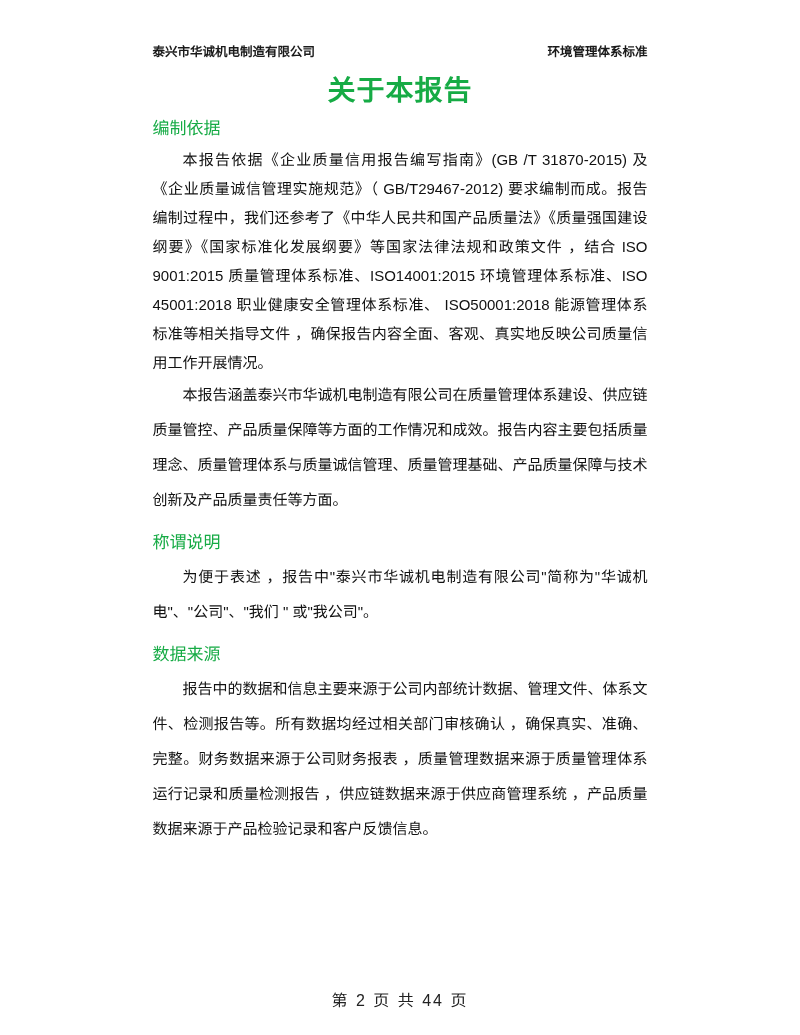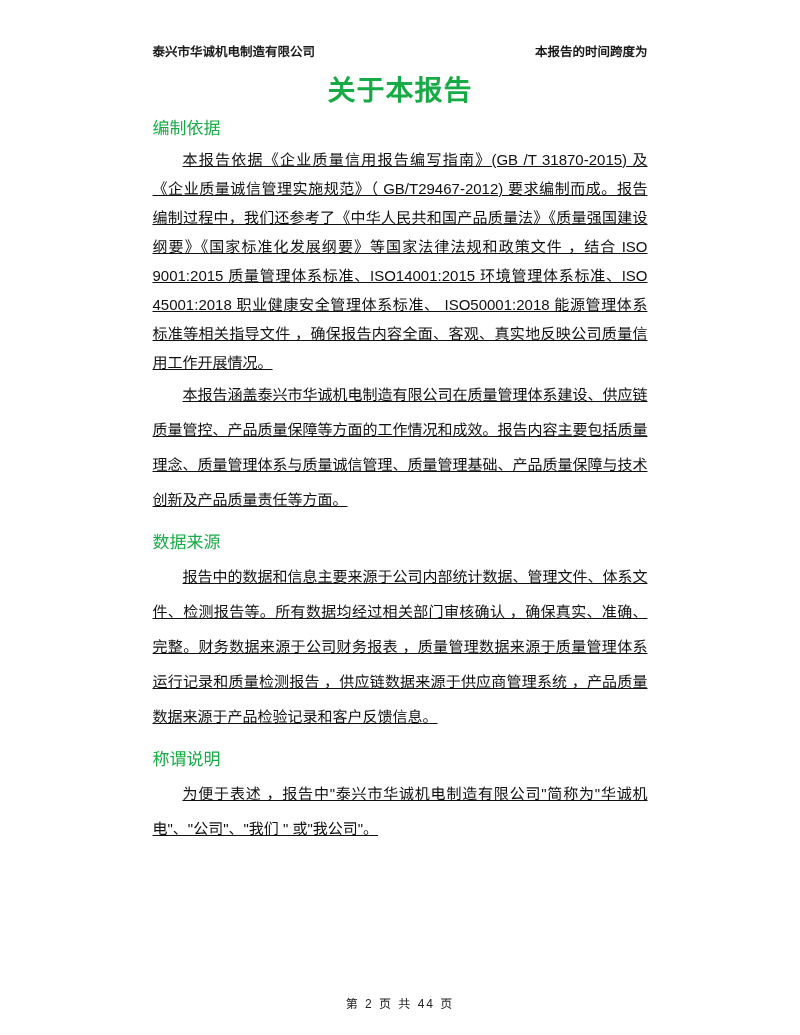--- a/index.html
+++ b/index.html
@@ -49,63 +49,62 @@
   .section-heading.first {
     margin-top: 10px;
   }
   .body-para {
     margin: 0;
     font-size: 15px;
     color: #111111;
     text-align: justify;
     text-indent: 2em;
     line-height: 35px;
-    text-decoration: underline;
   }
   .body-para.tight {
     line-height: 29px;
   }
   .page-footer {
     position: absolute;
     left: 0;
     right: 0;
     bottom: 32px;
     text-align: center;
-    font-size: 12px;
+    font-size: 16px;
     color: #222222;
     letter-spacing: 2px;
   }
 </style>
 </head>
 <body>
 
 <div class="page">
 
   <div class="page-header">
     <span>泰兴市华诚机电制造有限公司</span>
-    <span>本报告的时间跨度为</span>
+    <span>环境管理体系标准</span>
   </div>
 
   <h1 class="doc-title">关于本报告</h1>
 
   <div>
     <h2 class="section-heading first">编制依据</h2>
     <p class="body-para tight">本报告依据《企业质量信用报告编写指南》(GB /T 31870-2015) 及《企业质量诚信管理实施规范》（ GB/T29467-2012) 要求编制而成。报告编制过程中，我们还参考了《中华人民共和国产品质量法》《质量强国建设纲要》《国家标准化发展纲要》等国家法律法规和政策文件 ，结合 ISO 9001:2015 质量管理体系标准、ISO14001:2015 环境管理体系标准、ISO 45001:2018 职业健康安全管理体系标准、 ISO50001:2018 能源管理体系标准等相关指导文件 ，确保报告内容全面、客观、真实地反映公司质量信用工作开展情况。</p>
   </div>
 
   <div>
     <p class="body-para">本报告涵盖泰兴市华诚机电制造有限公司在质量管理体系建设、供应链质量管控、产品质量保障等方面的工作情况和成效。报告内容主要包括质量理念、质量管理体系与质量诚信管理、质量管理基础、产品质量保障与技术创新及产品质量责任等方面。</p>
   </div>
 
 
   <div>
-    <h2 class="section-heading">数据来源</h2>
-    <p class="body-para">报告中的数据和信息主要来源于公司内部统计数据、管理文件、体系文件、检测报告等。所有数据均经过相关部门审核确认 ，确保真实、准确、完整。财务数据来源于公司财务报表 ，质量管理数据来源于质量管理体系运行记录和质量检测报告 ，供应链数据来源于供应商管理系统 ，产品质量数据来源于产品检验记录和客户反馈信息。</p>
+    <h2 class="section-heading">称谓说明</h2>
+    <p class="body-para">为便于表述 ，报告中"泰兴市华诚机电制造有限公司"简称为"华诚机电"、"公司"、"我们 " 或"我公司"。</p>
   </div>
 
   <div>
-    <h2 class="section-heading">称谓说明</h2>
-    <p class="body-para">为便于表述 ，报告中"泰兴市华诚机电制造有限公司"简称为"华诚机电"、"公司"、"我们 " 或"我公司"。</p>
+    <h2 class="section-heading">数据来源</h2>
+    <p class="body-para">报告中的数据和信息主要来源于公司内部统计数据、管理文件、体系文件、检测报告等。所有数据均经过相关部门审核确认 ，确保真实、准确、完整。财务数据来源于公司财务报表 ，质量管理数据来源于质量管理体系运行记录和质量检测报告 ，供应链数据来源于供应商管理系统 ，产品质量数据来源于产品检验记录和客户反馈信息。</p>
   </div>
 
   <div class="page-footer">第 2 页 共 44 页</div>
 
 </div>
 
 </body></html>

